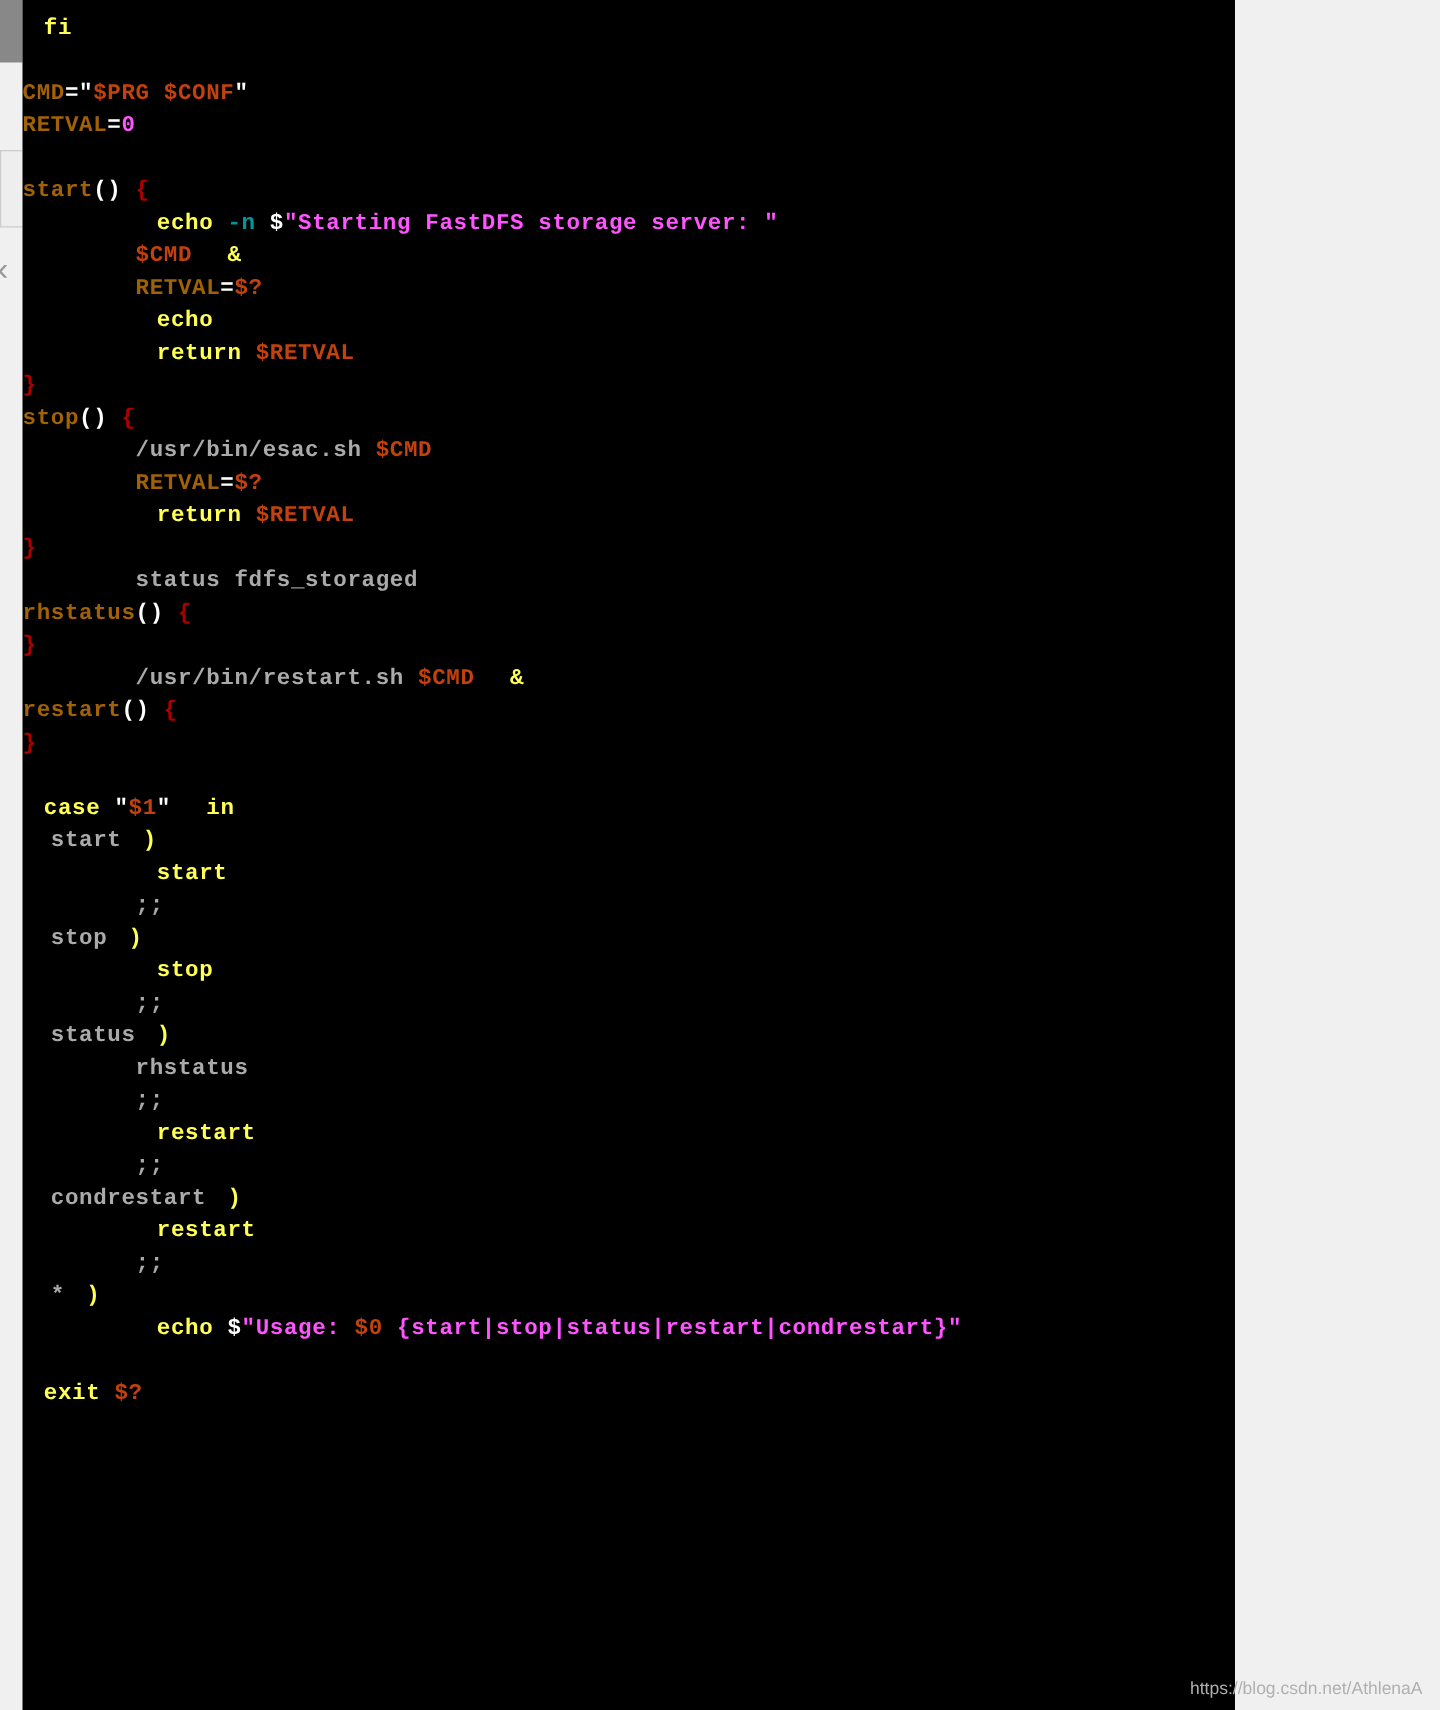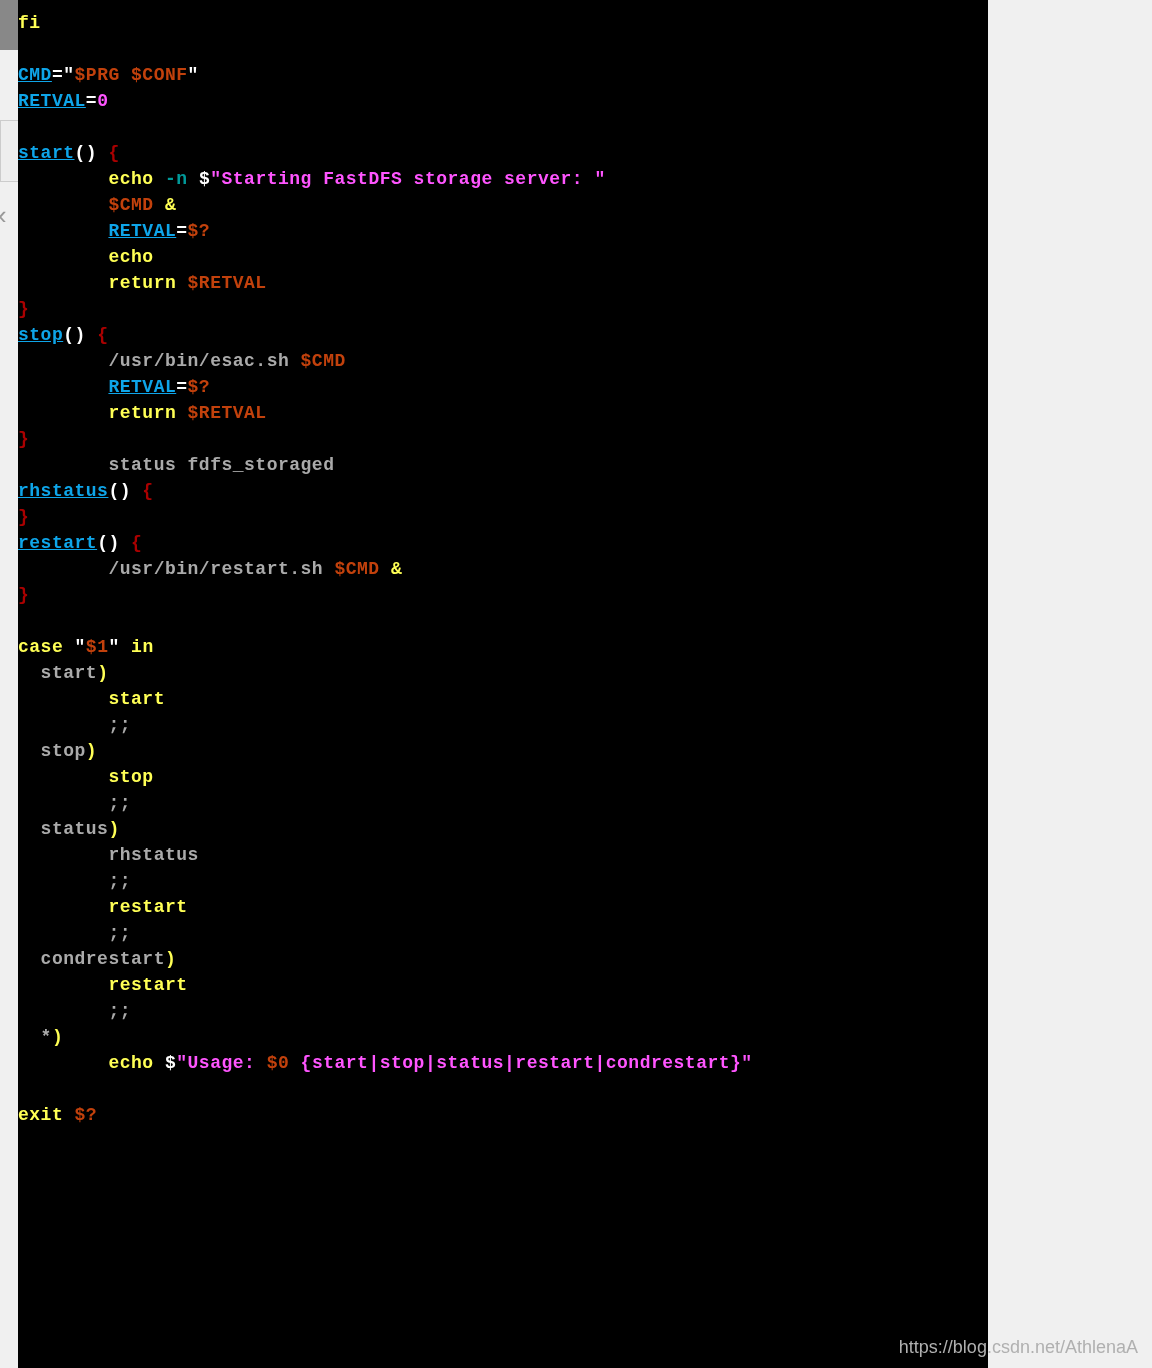--- a/index.html
+++ b/index.html
@@ -22,35 +22,35 @@
     padding: 10px 0 0 0;
     box-sizing: border-box;
   }
   .line {
     font-size: 18px;
     line-height: 26px;
     white-space: pre;
     font-weight: bold;
     letter-spacing: 0.5px;
   }
-  .yellow { color: #ffff55; }
-  .cyan { color: #0ea5e9; text-decoration: underline; }
+  .yellow { color: #ffff55; padding-left: 17px; }
+  .cyan { color: #a16207; }
   .white { color: #ffffff; }
   .magenta { color: #ff55ff; }
   .blue { color: #c2410c; }
   .gray { color: #aaaaaa; }
   .red { color: #aa0000; }
   .teal { color: #009999; }
   .watermark {
     position: absolute;
     right: 14px;
     bottom: 10px;
     color: #b0b0b0;
     font-family: Arial, sans-serif;
-    font-size: 18px;
+    font-size: 14px;
     font-weight: normal;
   }
   .sidebar-stub {
     position: absolute;
     left: 0;
     top: 0;
     width: 18px;
     height: 50px;
     background: #888;
   }
@@ -93,22 +93,22 @@
 <div class="line"><span>        </span><span class="yellow">return</span><span> </span><span class="blue">$RETVAL</span></div>
 <div class="line"><span class="red">}</span></div>
 <div class="line"><span class="cyan">stop</span><span class="white">()</span><span> </span><span class="red">{</span></div>
 <div class="line"><span>        </span><span class="gray">/usr/bin/esac.sh </span><span class="blue">$CMD</span></div>
 <div class="line"><span>        </span><span class="cyan">RETVAL</span><span class="white">=</span><span class="blue">$?</span></div>
 <div class="line"><span>        </span><span class="yellow">return</span><span> </span><span class="blue">$RETVAL</span></div>
 <div class="line"><span class="red">}</span></div>
 <div class="line"><span>        </span><span class="gray">status fdfs_storaged</span></div>
 <div class="line"><span class="cyan">rhstatus</span><span class="white">()</span><span> </span><span class="red">{</span></div>
 <div class="line"><span class="red">}</span></div>
+<div class="line"><span>        </span><span class="gray">/usr/bin/restart.sh </span><span class="blue">$CMD</span><span> </span><span class="yellow">&amp;</span></div>
 <div class="line"><span class="cyan">restart</span><span class="white">()</span><span> </span><span class="red">{</span></div>
-<div class="line"><span>        </span><span class="gray">/usr/bin/restart.sh </span><span class="blue">$CMD</span><span> </span><span class="yellow">&amp;</span></div>
 <div class="line"><span class="red">}</span></div>
 <div class="line">&nbsp;</div>
 <div class="line"><span class="yellow">case</span><span> </span><span class="white">"</span><span class="blue">$1</span><span class="white">"</span><span> </span><span class="yellow">in</span></div>
 <div class="line"><span>  </span><span class="gray">start</span><span class="yellow">)</span></div>
 <div class="line"><span>        </span><span class="yellow">start</span></div>
 <div class="line"><span>        </span><span class="gray">;;</span></div>
 <div class="line"><span>  </span><span class="gray">stop</span><span class="yellow">)</span></div>
 <div class="line"><span>        </span><span class="yellow">stop</span></div>
 <div class="line"><span>        </span><span class="gray">;;</span></div>
 <div class="line"><span>  </span><span class="gray">status</span><span class="yellow">)</span></div>

